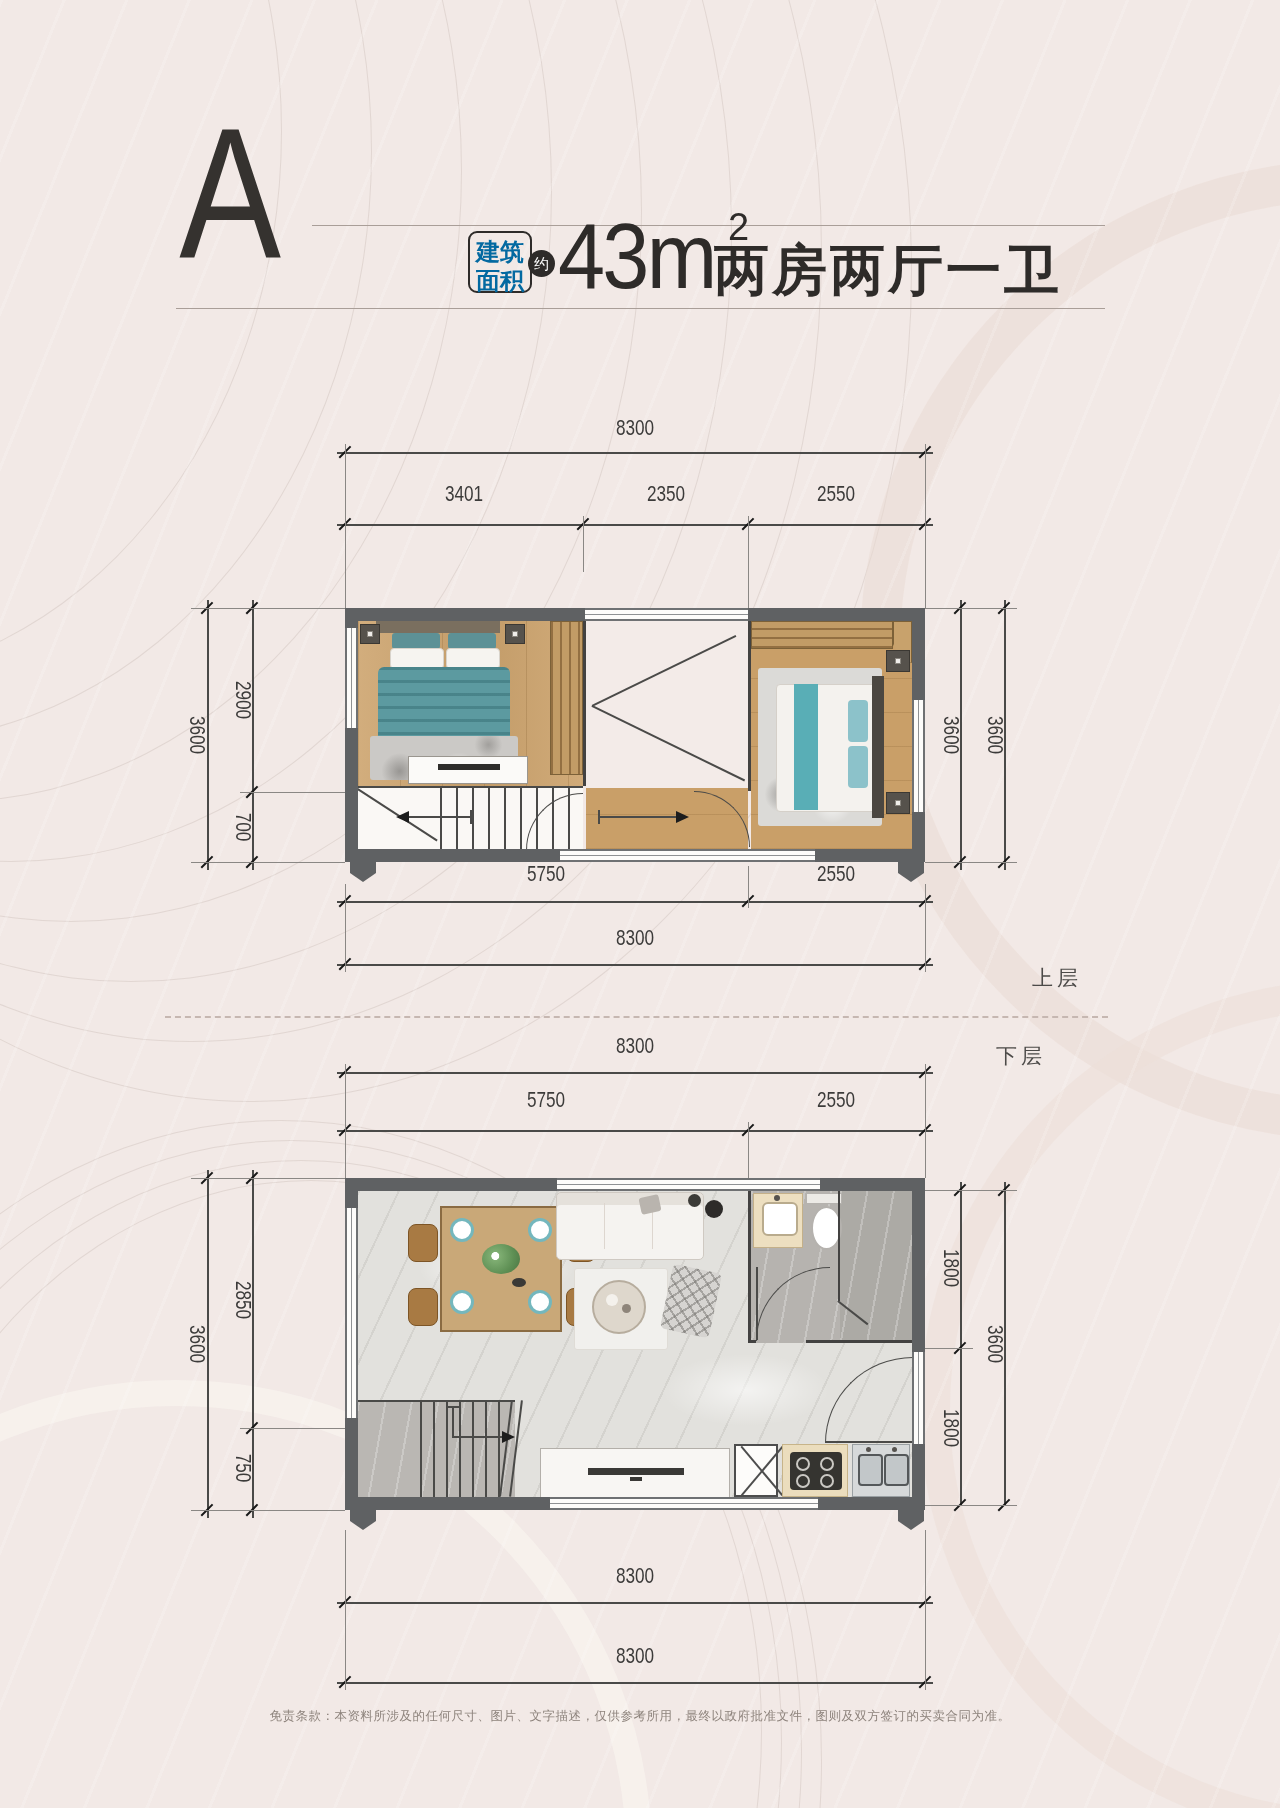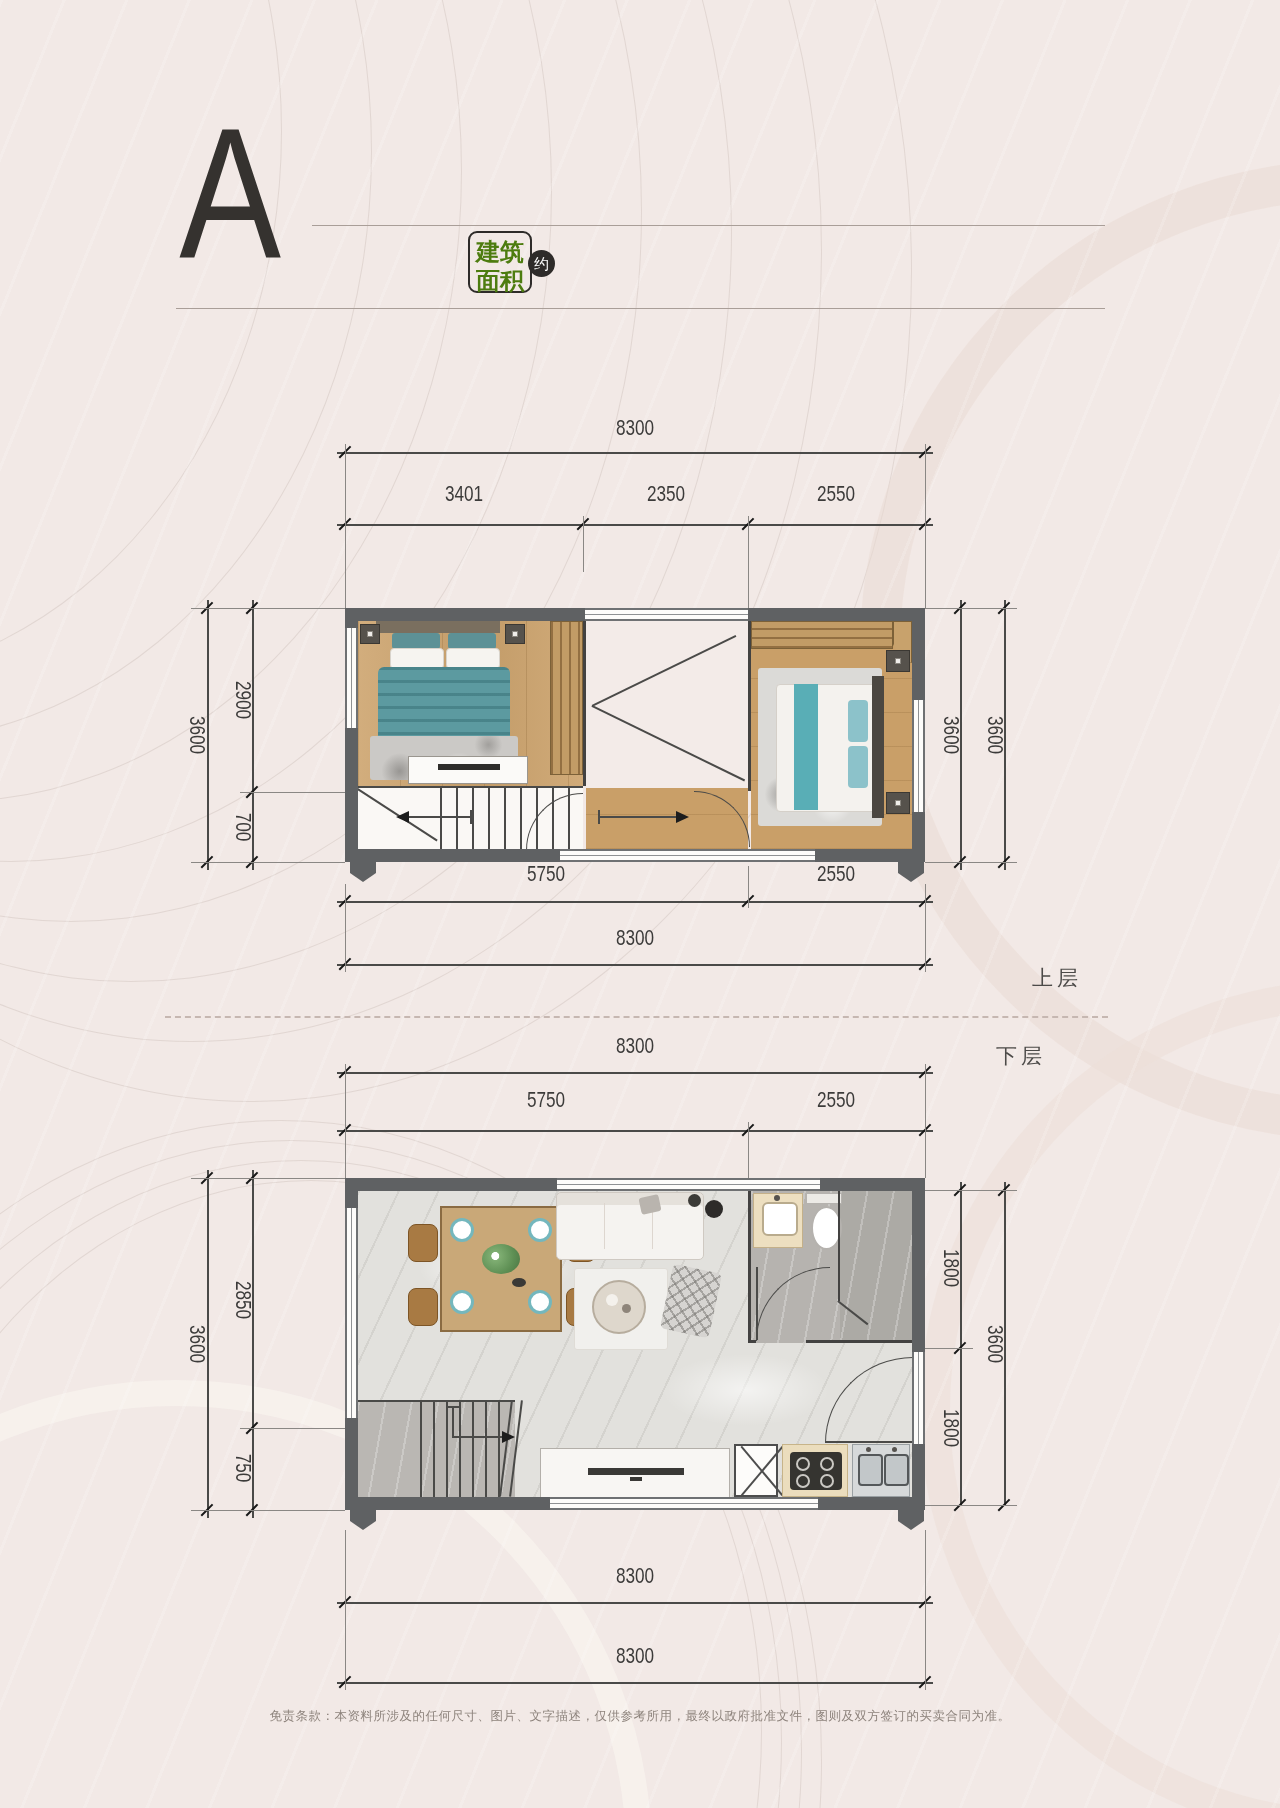--- a/index.html
+++ b/index.html
@@ -8,21 +8,21 @@
   .abs{position:absolute;}
   
   .fanline{position:absolute;border:1px solid rgba(168,148,140,.22);border-radius:50%;}
   .swirl{position:absolute;border-radius:50%;}
   .stripes{position:absolute;inset:0;background:
      repeating-linear-gradient(112deg, rgba(255,255,255,.16) 0 3px, rgba(255,255,255,0) 3px 58px);}
   
   .letterA{font-size:186px;font-weight:200;color:#35322f;line-height:1;transform:scaleX(.82);letter-spacing:0;}
   .hline{position:absolute;height:1px;background:#a99e98;}
   .htype{font-size:60px;font-weight:700;color:#2e2b29;letter-spacing:8px;}
-  .badge{border:2.5px solid #2e2b29;border-radius:9px;color:#4d7c0f;text-align:center;
+  .badge{border:2.5px solid #2e2b29;border-radius:9px;color:#0369a1;text-align:center;
          font-size:24px;font-weight:700;line-height:1.22;padding-top:4px;box-sizing:border-box;}
   .approx{background:#2e2b29;color:#fff;border-radius:50%;text-align:center;font-size:15px;line-height:27px;}
   .areanum{font-size:92px;font-weight:300;color:#2e2b29;letter-spacing:-3px;line-height:1;transform:scaleX(.92);transform-origin:left bottom;}
   .areasup{font-size:38px;font-weight:300;color:#2e2b29;}
   .rooms{font-size:55px;font-weight:600;color:#2e2b29;letter-spacing:3px;}
   
   .dl{position:absolute;background:#4a4a48;}
   .dlh{height:1.5px;} .dlv{width:1.5px;}
   .tk{position:absolute;width:16px;height:2.2px;background:#181818;transform:translate(-8px,-1px) rotate(-45deg);}
   .lab{position:absolute;font-size:22px;color:#3c3b3a;white-space:nowrap;transform:translate(-50%,-50%) scaleX(.78);}
@@ -96,20 +96,24 @@
   <div class="stripes"></div>
 
   <div class="abs letterA" style="left:168px;top:100px;">A</div>
   <div class="hline" style="left:312px;top:225px;width:793px;"></div>
   <div class="hline" style="left:176px;top:308px;width:929px;"></div>
   <div class="abs badge" style="left:468px;top:231px;width:64px;height:62px;">
     <div>建筑</div>
     <div>面积</div>
   </div>
   <div class="abs approx" style="left:528px;top:250px;width:27px;height:27px;">约</div>
+  <div class="abs" style="left:558px;top:206px;">
+    <span class="areanum" style="display:inline-block;"><span>43</span><span>m</span></span><span class="areasup" style="vertical-align:48px;">2</span>
+  </div>
+  <div class="abs rooms" style="left:714px;top:234px;">两房两厅一卫</div>
 
   <div>
     <div class="lab" style="left:635px;top:428px;">8300</div>
     <div class="dl dlh" style="left:337px;top:452px;width:596px;"></div>
     <div class="tk" style="left:345px;top:452px;"></div>
       <div class="tk" style="left:925px;top:452px;"></div>
     <div class="lab" style="left:464px;top:494px;">3401</div>
     <div class="lab" style="left:666px;top:494px;">2350</div>
     <div class="lab" style="left:836px;top:494px;">2550</div>
     <div class="dl dlh" style="left:337px;top:524px;width:596px;"></div>

